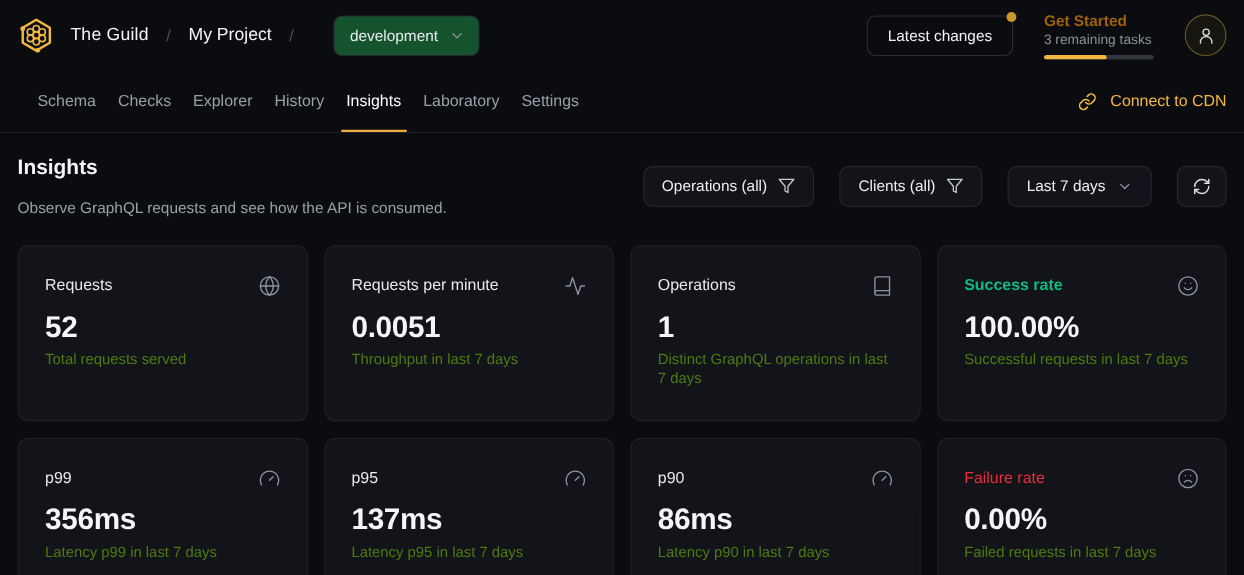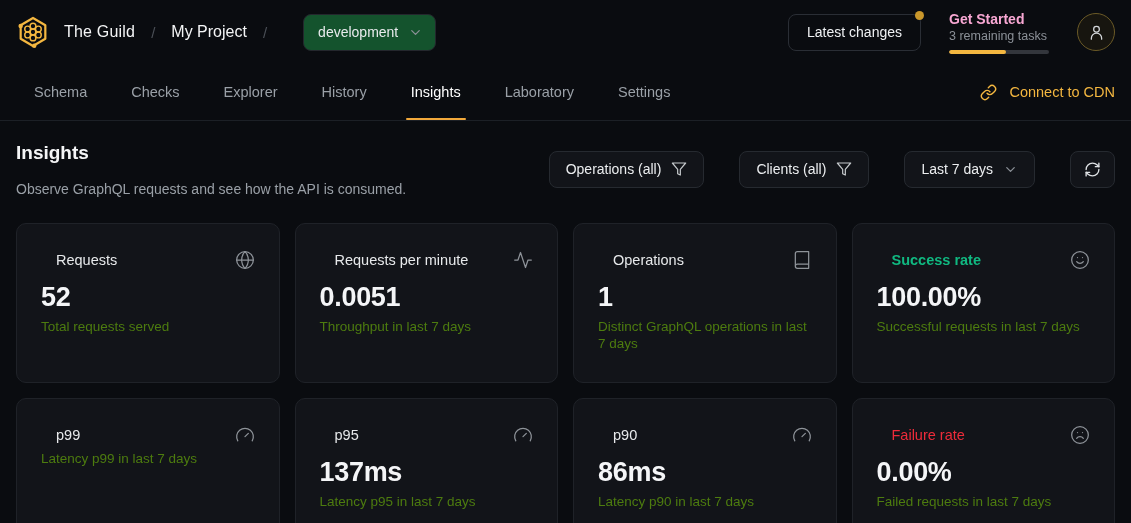--- a/index.html
+++ b/index.html
@@ -40,60 +40,60 @@
     height: 37px; padding: 0 18px;
     font-size: 14px; color: #f0f2f4; font-family: inherit; cursor: pointer;
     display: flex; align-items: center; margin-left: 48px;
   }
   .notif-dot {
     position: absolute; top: -4px; right: -4px;
     width: 9px; height: 9px; border-radius: 50%;
     background: #c9972b;
   }
   .get-started { width: 100px; cursor: pointer; }
-  .gs-title { font-size: 14px; font-weight: 700; color: #f9a8d4; line-height: 17px; }
+  .gs-title { font-size: 14px; font-weight: 700; color: #a16207; line-height: 17px; }
   .gs-sub { font-size: 12.5px; color: #8b9097; line-height: 16px; margin-bottom: 6px; white-space: nowrap; }
   .gs-bar { height: 4px; border-radius: 2px; background: #33363c; overflow: hidden; }
   .gs-fill { height: 100%; background: #f4b740; border-radius: 2px; }
   .avatar {
     width: 38px; height: 38px; border-radius: 50%;
     background: #17150f; border: 1.5px solid #6b5a27;
     display: flex; align-items: center; justify-content: center;
     cursor: pointer; color: #d4d7da;
   }
 
   
   .nav {
     height: 57px;
     display: flex; align-items: stretch;
     padding: 0 16px;
     border-bottom: 1px solid #1c2026;
   }
-  .tabs { display: flex; align-items: stretch; gap: 44px; margin-left: 18px; }
+  .tabs { display: flex; align-items: stretch; gap: 20px; margin-left: 18px; }
   .tab {
     display: flex; align-items: center;
     font-size: 14.5px; font-weight: 500; color: #9aa0a7;
     cursor: pointer; position: relative;
   }
   .tab.active { color: #ffffff; }
   .tab.active::after {
     content: ""; position: absolute; left: -5px; right: -5px; bottom: 0;
     height: 2.5px; background: #f2a93b; border-radius: 1px;
   }
   .cdn-link {
     margin-left: auto; display: flex; align-items: center; gap: 12px;
     color: #f4b740; font-size: 14.5px; font-weight: 500; cursor: pointer;
   }
 
   
   .main { padding: 20px 16px 0; }
   .page-header { display: flex; align-items: center; justify-content: space-between; }
   .page-title { font-size: 19px; font-weight: 700; color: #f4f5f6; line-height: 24px; }
   .page-subtitle { font-size: 14px; color: #9aa0a7; margin-top: 16px; }
-  .filters { display: flex; align-items: center; gap: 35px; }
+  .filters { display: flex; align-items: center; gap: 23px; }
   .filter-btn {
     display: flex; align-items: center; gap: 10px;
     background: #121419; border: 1px solid #262a30; border-radius: 8px;
     height: 37px; padding: 0 16px;
     font-size: 14px; color: #eceef0; font-family: inherit; cursor: pointer;
   }
   .icon-btn { padding: 0 13px; }
 
   
   .cards {
@@ -101,21 +101,21 @@
     display: grid;
     grid-template-columns: repeat(4, 1fr);
     gap: 15px;
   }
   .card {
     background: #121419;
     border: 1px solid #1f2228;
     border-radius: 10px;
     padding: 26px 24px 30px;
   }
-  .card-head { display: flex; align-items: flex-end; justify-content: space-between; margin-left: 15px; }
+  .card-head { display: flex; align-items: flex-end; justify-content: space-between; }
   .card-title { font-size: 14.5px; font-weight: 500; color: #e7e9eb; line-height: 20px; }
   .card--success .card-title { color: #10b981; font-weight: bold; }
   .card--failure .card-title { color: #ed2b3a; }
   .card-icon { color: #8e9399; }
   .card-value {
     margin-top: 11px;
     font-size: 27px; font-weight: 700; color: #f4f5f7;
     letter-spacing: -0.3px; line-height: 32px;
   }
   .card-desc { margin-top: 5px; font-size: 13.5px; color: #4d7c0f; line-height: 17px; }
@@ -303,20 +303,21 @@
     <div class="card">
       <div class="card-head">
         <span class="card-title">p99</span>
         <span class="card-icon">
           <svg width="20" height="20" viewBox="0 0 24 24" fill="none" stroke="currentColor" stroke-width="1.5" stroke-linecap="round" stroke-linejoin="round">
               <path d="m12 14 4-4"></path>
               <path d="M3.34 19a10 10 0 1 1 17.32 0"></path>
             </svg>
         </span>
       </div>
+      <div class="card-value">356ms</div>
       <div class="card-desc">Latency p99 in last 7 days</div>
     </div>
 
     <div class="card">
       <div class="card-head">
         <span class="card-title">p95</span>
         <span class="card-icon">
           <svg width="20" height="20" viewBox="0 0 24 24" fill="none" stroke="currentColor" stroke-width="1.5" stroke-linecap="round" stroke-linejoin="round">
               <path d="m12 14 4-4"></path>
               <path d="M3.34 19a10 10 0 1 1 17.32 0"></path>

